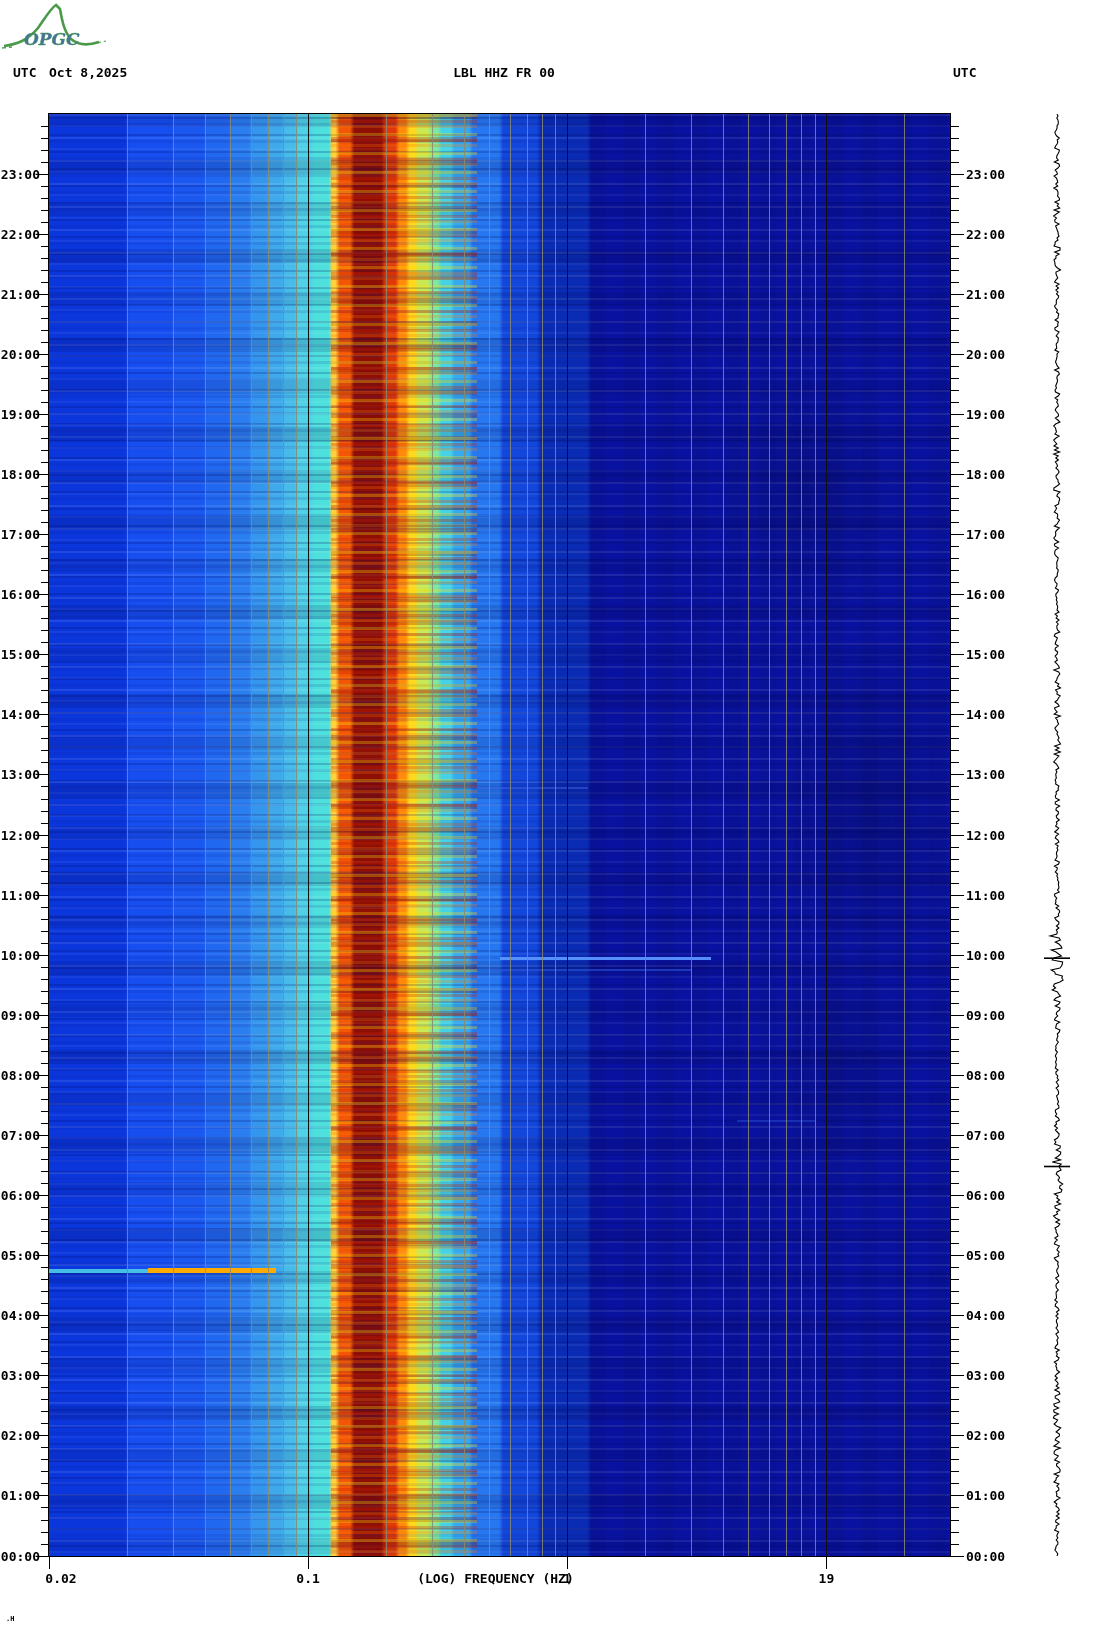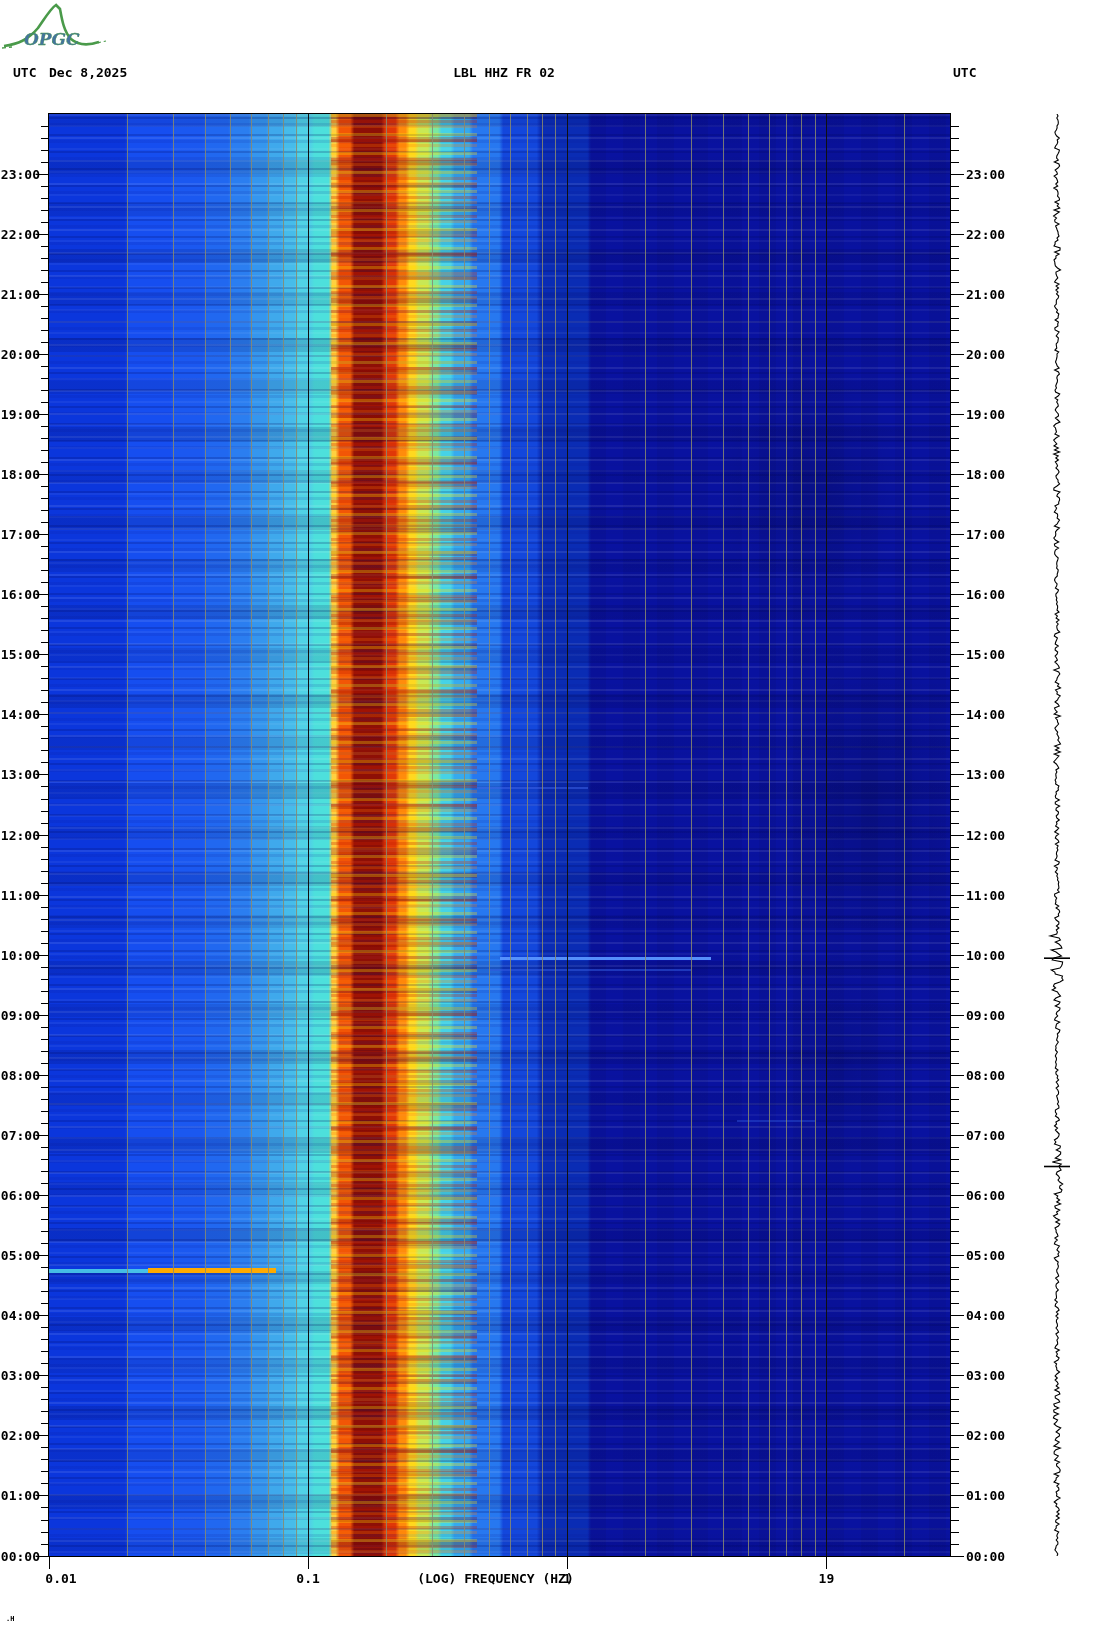--- a/index.html
+++ b/index.html
@@ -46,22 +46,22 @@
 <div id="screen">
 
   <svg id="logo" style="position:absolute;left:2px;top:2px;" width="110" height="54" viewBox="0 0 110 54">
     <path d="M2 44 C 16 42, 26 38, 36 26 C 43 16, 49 6, 54 3 L 58 7 C 60 18, 62 30, 69 37 C 77 44, 88 43, 97 40" fill="none" stroke="#4a9a4a" stroke-width="2.6"></path>
     <path d="M0 46 L 10 45" fill="none" stroke="#4a9a4a" stroke-width="1.4" stroke-dasharray="4 3"></path>
     <path d="M90 42 L 104 39" fill="none" stroke="#4a9a4a" stroke-width="1.2" stroke-dasharray="3 3"></path>
     <text x="22" y="43" font-family="DejaVu Serif, serif" font-style="italic" font-weight="bold" font-size="17" fill="#44749e" stroke="#4a9a4a" stroke-width="0.35">OPGC</text>
   </svg>
 
   <div class="txt" style="left:13px;top:66px;">UTC</div>
-  <div class="txt" style="left:49px;top:66px;">Dec 8,2025</div>
-  <div class="txt" style="left:404px;top:66px;width:200px;text-align:center;">LBL HHZ FR 02</div>
+  <div class="txt" style="left:49px;top:66px;">Oct 8,2025</div>
+  <div class="txt" style="left:404px;top:66px;width:200px;text-align:center;">LBL HHZ FR 00</div>
   <div class="txt" style="left:953px;top:66px;">UTC</div>
 
   <div id="plot">
     <div id="base" class="layer" style="background: linear-gradient(to right, rgb(11, 54, 220) 2px, rgb(11, 54, 220) 76px, rgb(22, 78, 240) 80px, rgb(22, 78, 240) 121.6px, rgb(27, 88, 240) 125.6px, rgb(27, 88, 240) 154px, rgb(33, 104, 240) 158px, rgb(33, 104, 240) 179.1px, rgb(43, 126, 240) 183.1px, rgb(43, 126, 240) 199.6px, rgb(53, 150, 238) 203.6px, rgb(53, 150, 238) 217px, rgb(63, 169, 236) 221px, rgb(63, 169, 236) 232px, rgb(71, 188, 234) 236px, rgb(71, 188, 234) 245.3px, rgb(80, 210, 230) 249.3px, rgb(80, 210, 230) 261.5px, rgb(77, 224, 220) 265.5px, rgb(77, 224, 220) 279.5px, rgb(255, 208, 64) 283.5px, rgb(255, 208, 64) 286.6px, rgb(242, 86, 6) 290.6px, rgb(242, 86, 6) 301.2px, rgb(142, 15, 6) 305.2px, rgb(142, 15, 6) 332.3px, rgb(224, 56, 8) 336.3px, rgb(224, 56, 8) 346.4px, rgb(255, 140, 12) 350.4px, rgb(255, 140, 12) 356.6px, rgb(255, 216, 32) 360.6px, rgb(255, 216, 32) 365.9px, rgb(200, 232, 85) 369.9px, rgb(200, 232, 85) 378.9px, rgb(124, 232, 160) 382.9px, rgb(124, 232, 160) 388.7px, rgb(70, 210, 230) 392.7px, rgb(70, 210, 230) 401.6px, rgb(54, 170, 238) 405.6px, rgb(54, 170, 238) 420px, rgb(39, 120, 240) 424px, rgb(39, 120, 240) 450.2px, rgb(19, 71, 220) 454.2px, rgb(19, 71, 220) 487.7px, rgb(10, 44, 180) 491.7px, rgb(10, 44, 180) 538.2px, rgb(9, 18, 160) 542.2px, rgb(9, 18, 160) 899px);"></div>
     <div id="stripesA" class="layer"></div>
     <div id="stripesB" class="layer"></div>
     <div id="stripesC" class="layer"></div>
     <div id="fiery" style="left: 281.5px; width: 146.9px;"></div>
     <div id="navytex"></div>
 
@@ -391,20 +391,20 @@
     <div class="tick" style="left: 951px; top: 1519.5px; width: 8px; height: 1px;"></div>
     <div class="tick" style="left: 41px; top: 1531.5px; width: 8px; height: 1px;"></div>
     <div class="tick" style="left: 951px; top: 1531.5px; width: 8px; height: 1px;"></div>
     <div class="tick" style="left: 41px; top: 1543.5px; width: 8px; height: 1px;"></div>
     <div class="tick" style="left: 951px; top: 1543.5px; width: 8px; height: 1px;"></div>
     <div class="tick" style="left: 36px; top: 1555.5px; width: 13px; height: 1px;"></div>
     <div class="tick" style="left: 951px; top: 1555.5px; width: 13px; height: 1px;"></div>
     <div class="hlabel" style="left: 0px; top: 1549.5px; width: 40px; text-align: right;">00:00</div>
     <div class="hlabel" style="left: 966px; top: 1549.5px; width: 44px; text-align: left;">00:00</div>
     <div class="tick" style="left: 49px; top: 1557px; width: 1px; height: 12px;"></div>
-    <div class="hlabel" style="left: 31px; top: 1572px; width: 60px; text-align: center;">0.01</div>
+    <div class="hlabel" style="left: 31px; top: 1572px; width: 60px; text-align: center;">0.02</div>
     <div class="tick" style="left: 308.1px; top: 1557px; width: 1px; height: 12px;"></div>
     <div class="hlabel" style="left: 278.1px; top: 1572px; width: 60px; text-align: center;">0.1</div>
     <div class="tick" style="left: 567.2px; top: 1557px; width: 1px; height: 12px;"></div>
     <div class="hlabel" style="left: 537.2px; top: 1572px; width: 60px; text-align: center;">1</div>
     <div class="tick" style="left: 826.4px; top: 1557px; width: 1px; height: 12px;"></div>
     <div class="hlabel" style="left: 796.4px; top: 1572px; width: 60px; text-align: center;">19</div>
   </div>
 
 </body></html>

